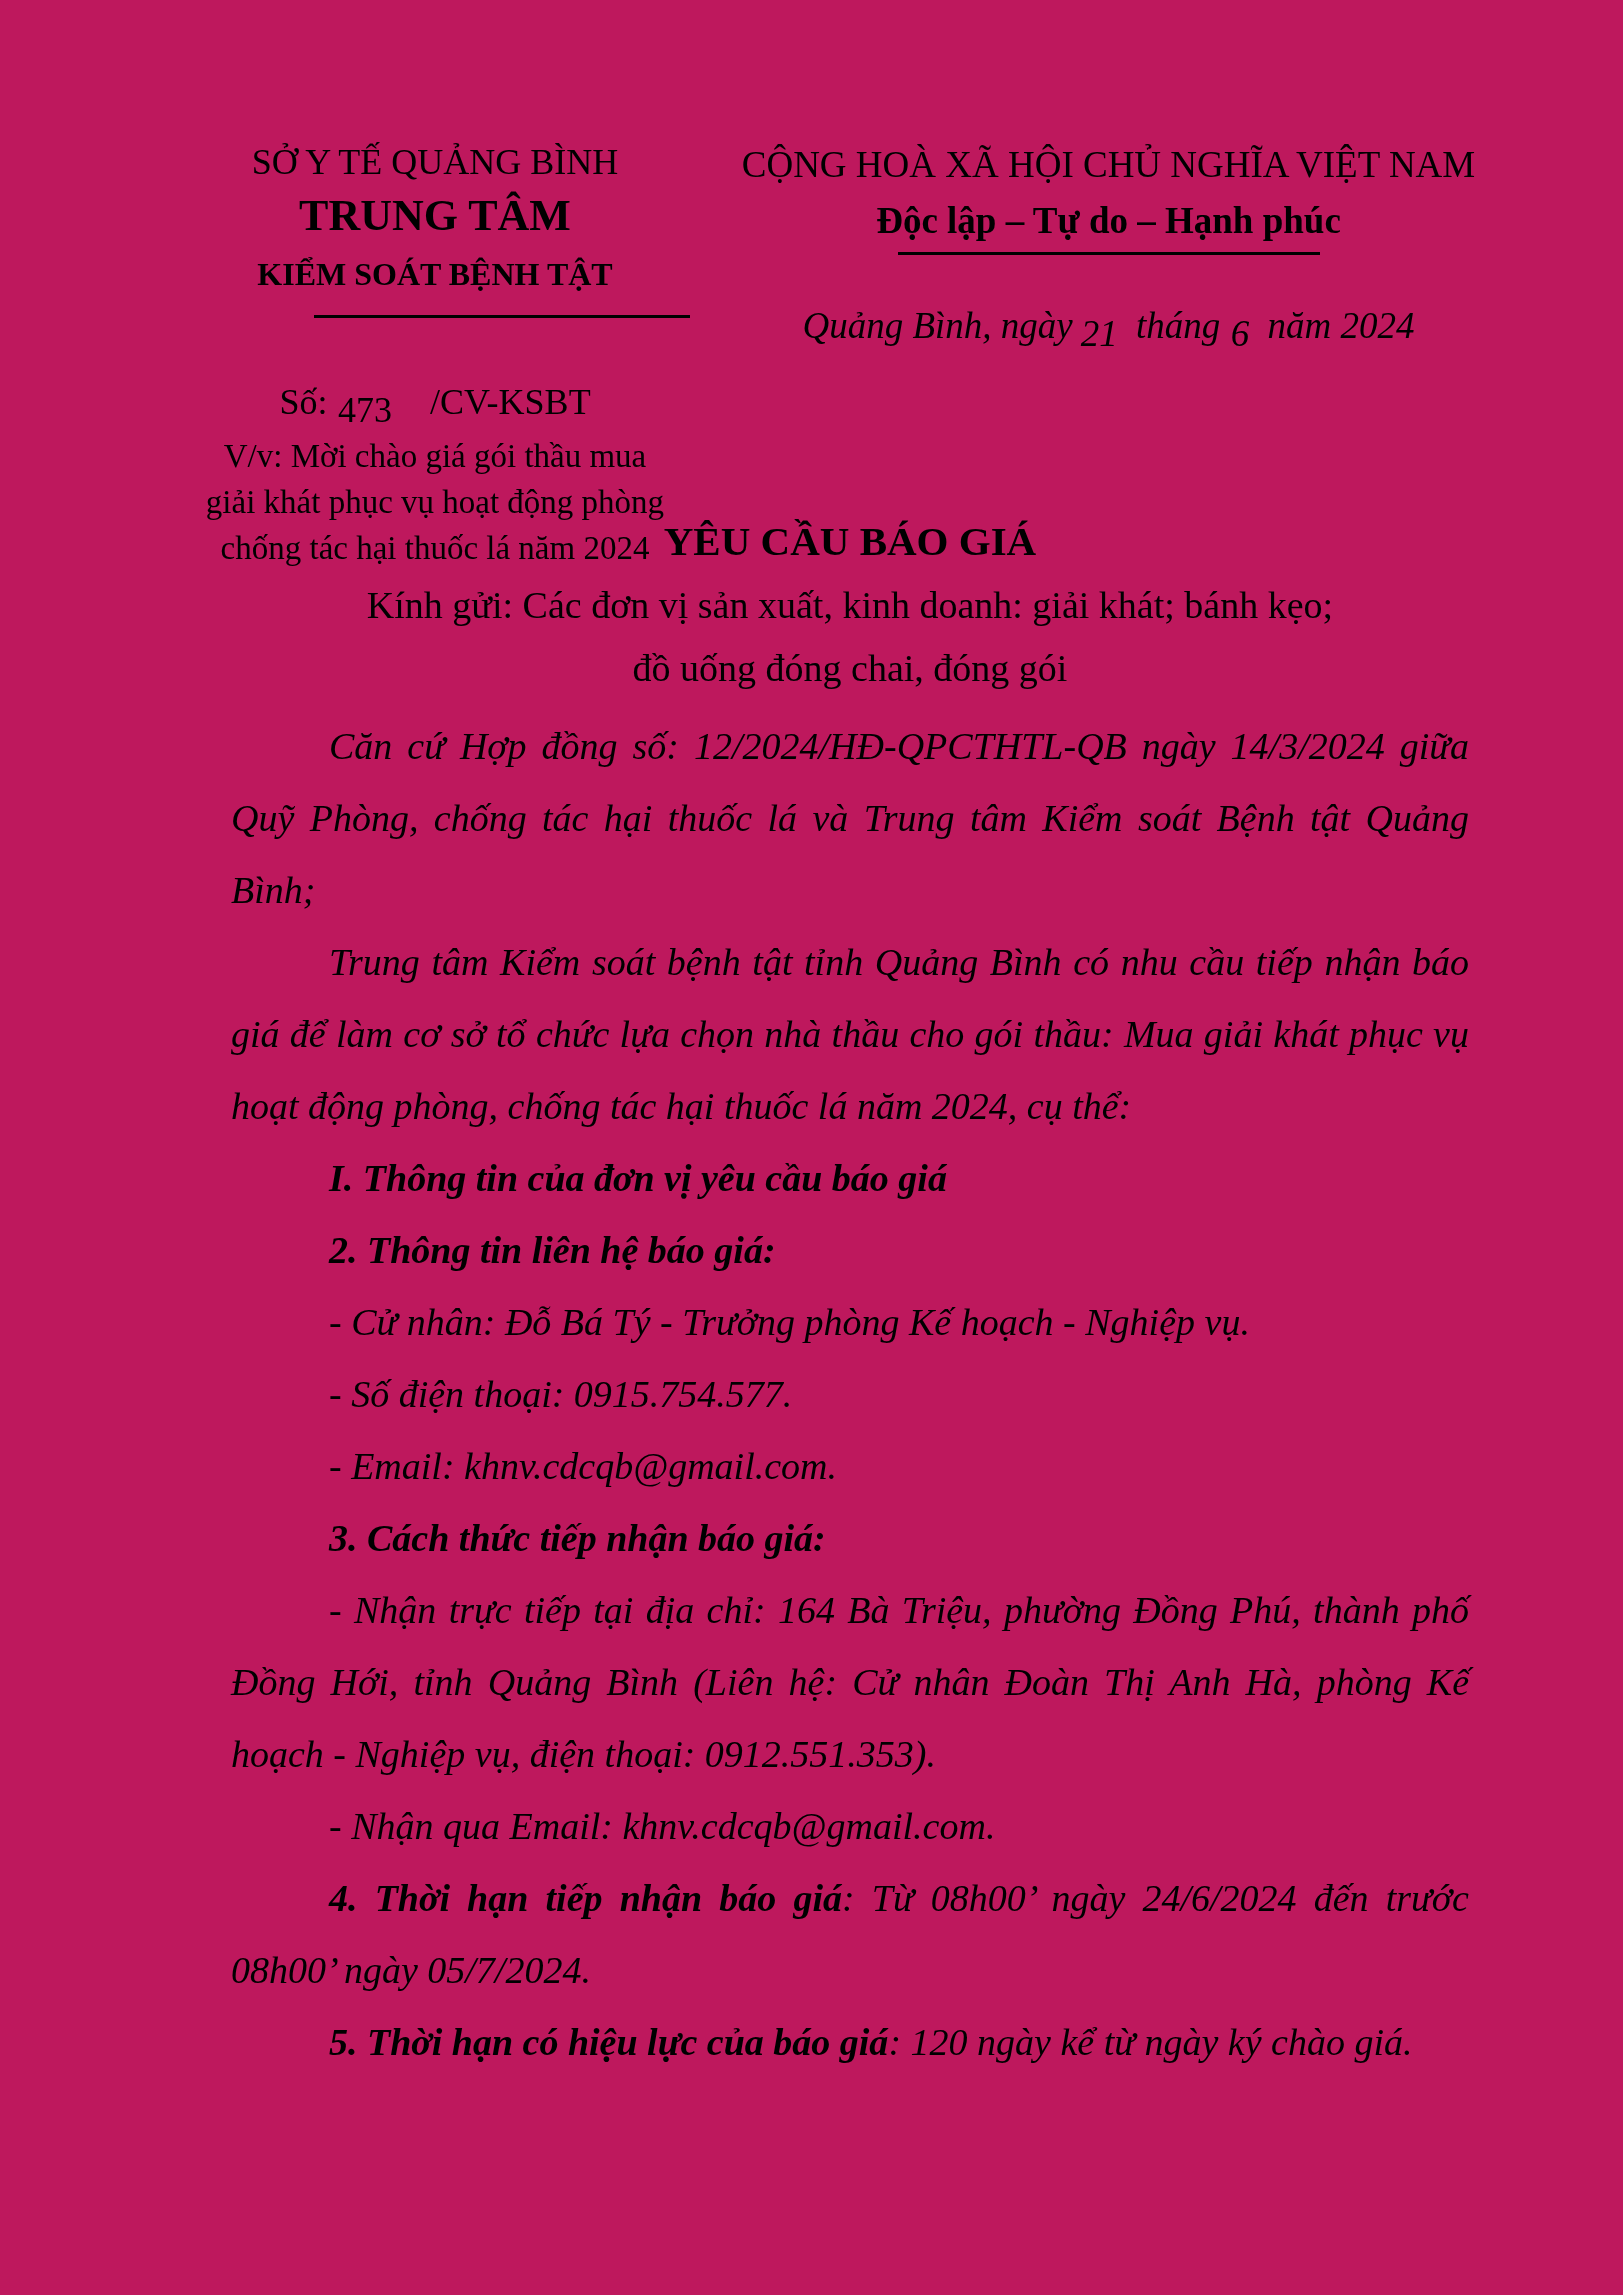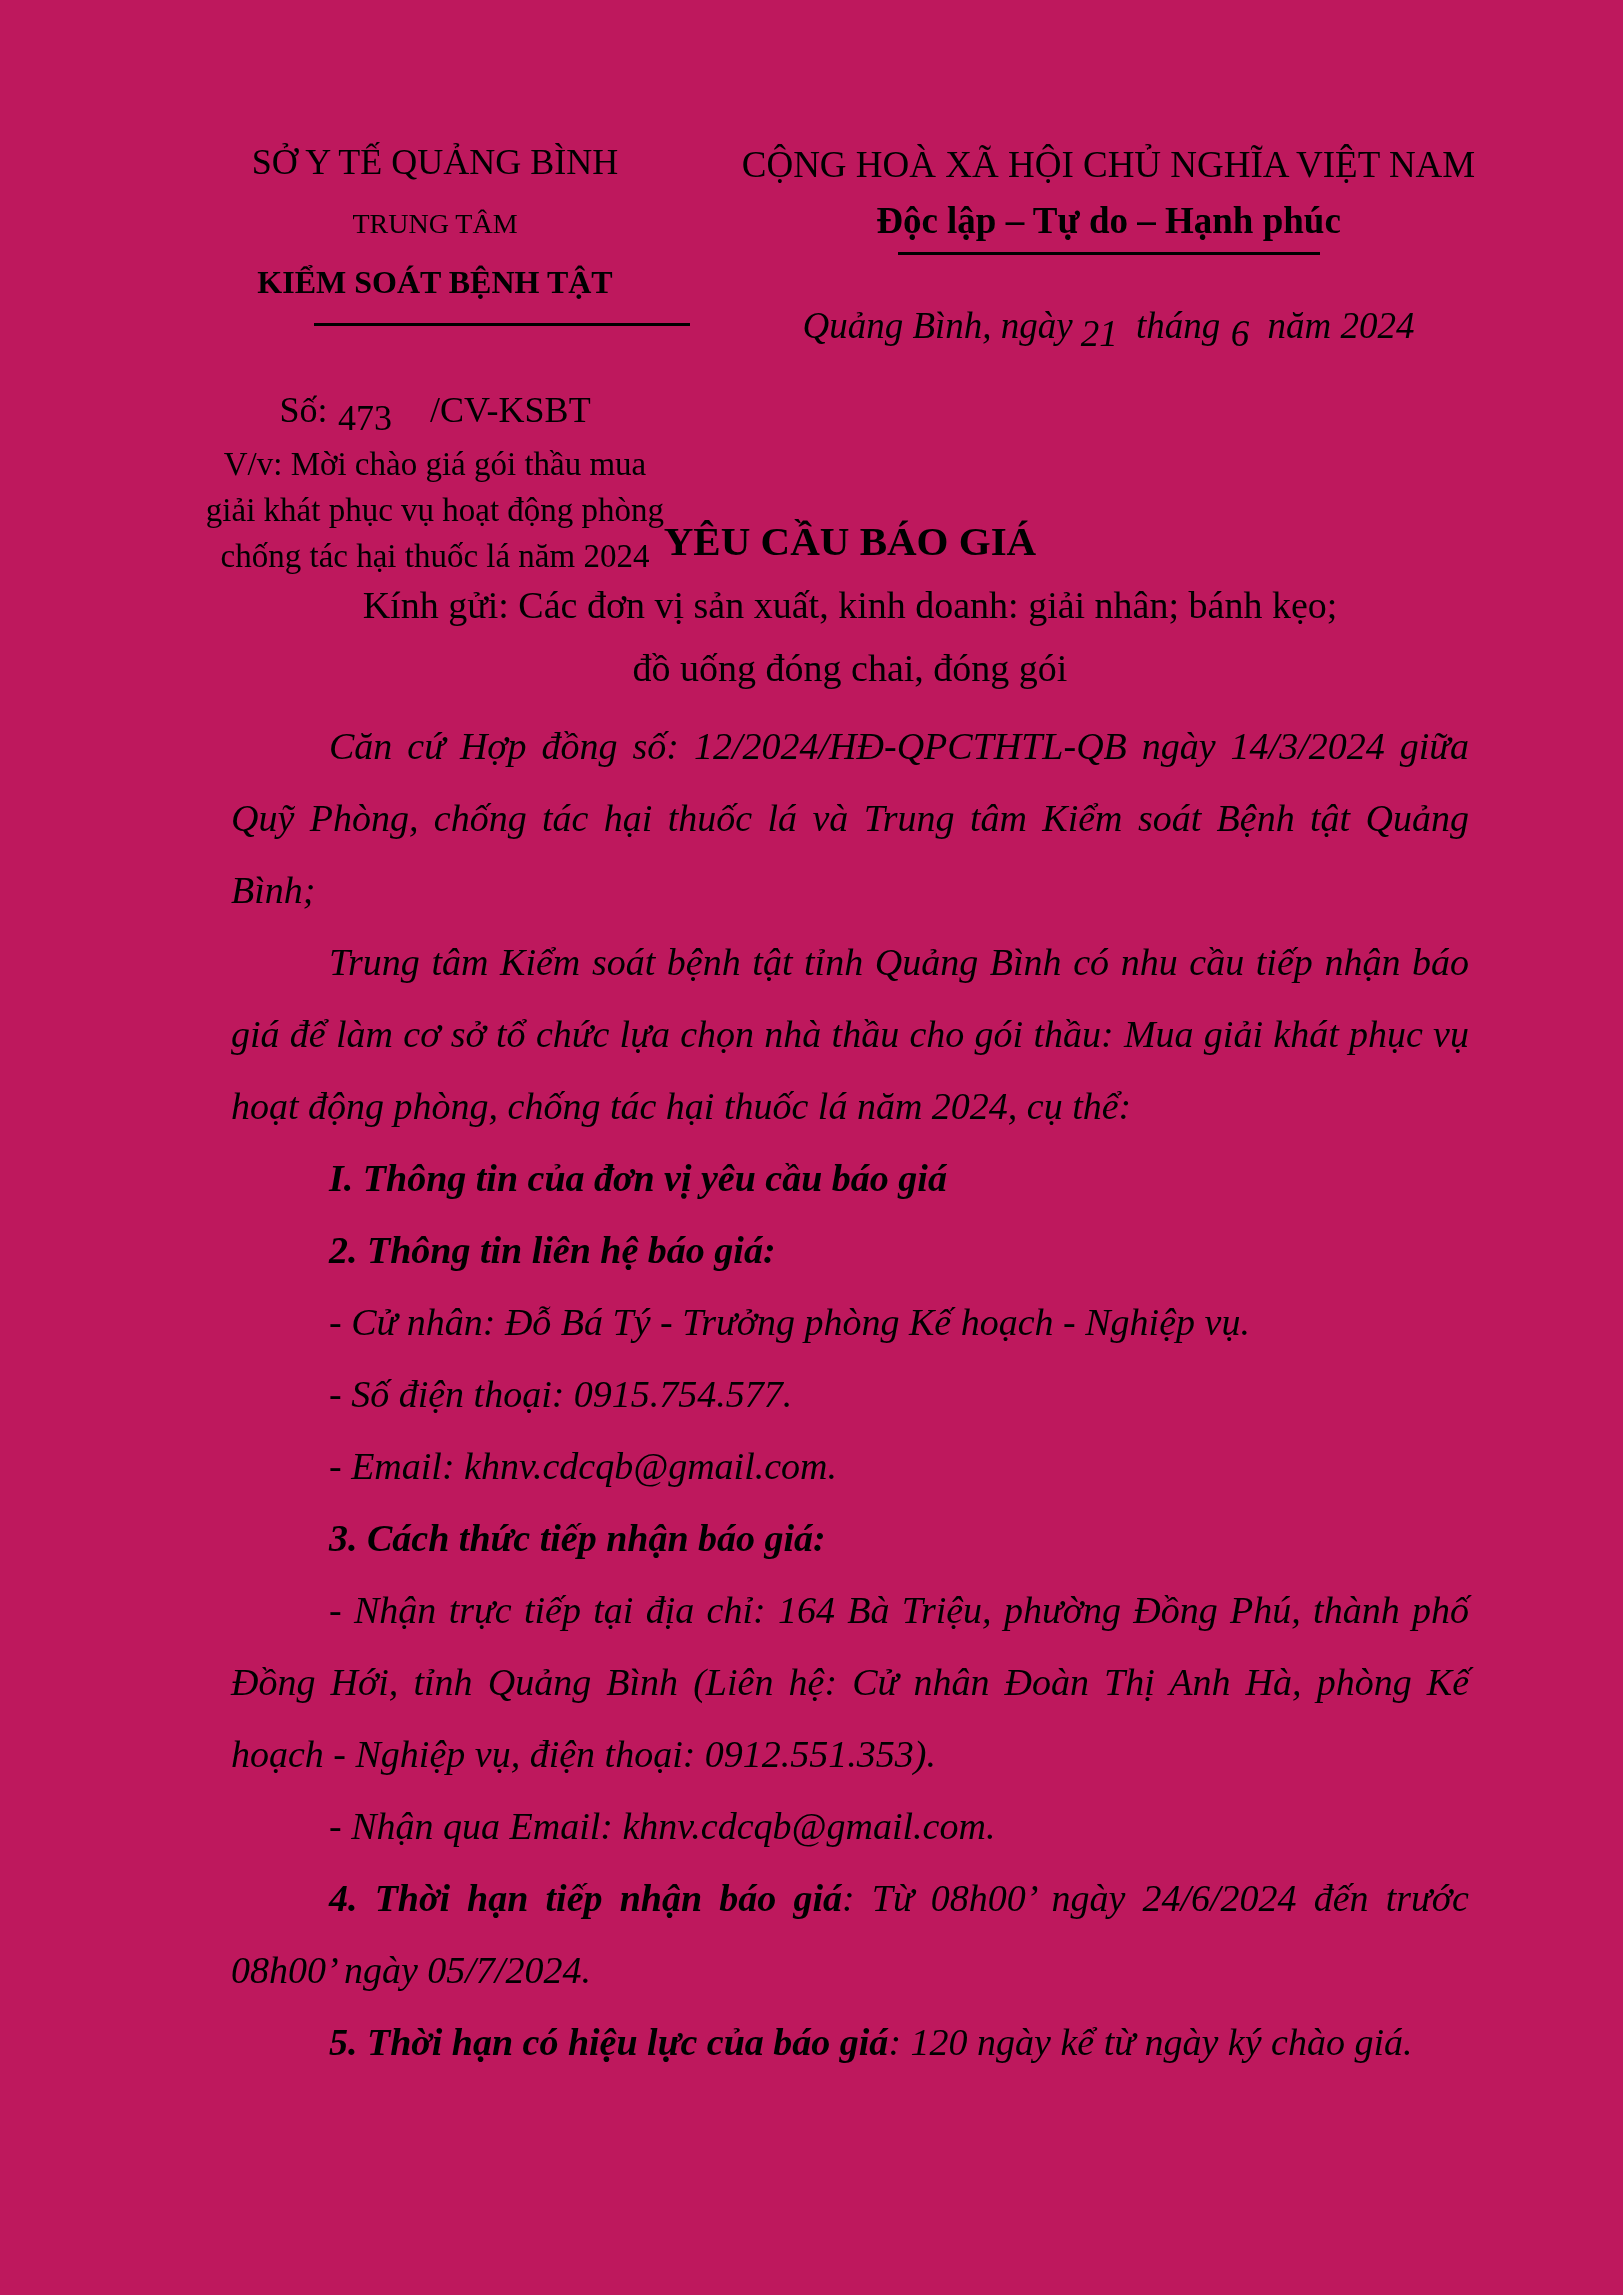--- a/index.html
+++ b/index.html
@@ -10,21 +10,21 @@
     color:#000;
     font-family:"Liberation Serif","DejaVu Serif",serif;
     overflow:hidden;
   }
   
   .hdr-left{
     position:absolute;left:183px;top:143px;width:504px;
     text-align:center;line-height:1;
   }
   .hl1{font-size:36px;letter-spacing:0px;line-height:39px;}
-  .hl2{font-size:28px;font-weight:normal;line-height:39px;margin-top:22px;}
+  .hl2{font-size:44px;font-weight:bold;line-height:39px;margin-top:14px;}
   .hl3{font-size:32px;font-weight:bold;line-height:43px;margin-top:18.3px;}
   .hrule-left{height:3.3px;background:#000;width:376px;margin:18.3px 0 0 131px;}
   .so-line{margin-top:55px;font-size:36px;line-height:58px;white-space:nowrap;}
   .so-num{display:inline-block;transform:translateY(7.9px);margin:0 38px 0 10.5px;}
   .vv{font-size:33px;line-height:46px;}
   .vv-first{margin-top:2.6px;}
   
   .hdr-right{
     position:absolute;left:690px;top:145px;width:837px;
     text-align:center;line-height:1;
@@ -73,21 +73,21 @@
   <div class="hdr-right">
     <div class="nh1">CỘNG HOÀ XÃ HỘI CHỦ NGHĨA VIỆT NAM</div>
     <div class="nh2">Độc lập – Tự do – Hạnh phúc</div>
     <div class="hrule-right"></div>
     <div class="dateline"><span>Quảng Bình, ngày</span><span class="inserted ins-day">21</span><span>tháng</span><span class="inserted ins-month">6</span><span>năm 2024</span></div>
   </div>
 
   <div class="doc-title">YÊU CẦU BÁO GIÁ</div>
 
   <div class="kinh-gui">
-    <div>Kính gửi: Các đơn vị sản xuất, kinh doanh: giải nhân; bánh kẹo;</div>
+    <div>Kính gửi: Các đơn vị sản xuất, kinh doanh: giải khát; bánh kẹo;</div>
     <div>đồ uống đóng chai, đóng gói</div>
   </div>
 
   <div class="body-text">
     <p>Căn cứ Hợp đồng số: 12/2024/HĐ-QPCTHTL-QB ngày 14/3/2024 giữa Quỹ Phòng, chống tác hại thuốc lá và Trung tâm Kiểm soát Bệnh tật Quảng Bình;</p>
     <p>Trung tâm Kiểm soát bệnh tật tỉnh Quảng Bình có nhu cầu tiếp nhận báo giá để làm cơ sở tổ chức lựa chọn nhà thầu cho gói thầu: Mua giải khát phục vụ hoạt động phòng, chống tác hại thuốc lá năm 2024, cụ thể:</p>
     <p class="bold">I. Thông tin của đơn vị yêu cầu báo giá</p>
     <p class="bold">2. Thông tin liên hệ báo giá:</p>
     <p>- Cử nhân: Đỗ Bá Tý - Trưởng phòng Kế hoạch - Nghiệp vụ.</p>
     <p>- Số điện thoại: 0915.754.577.</p>

